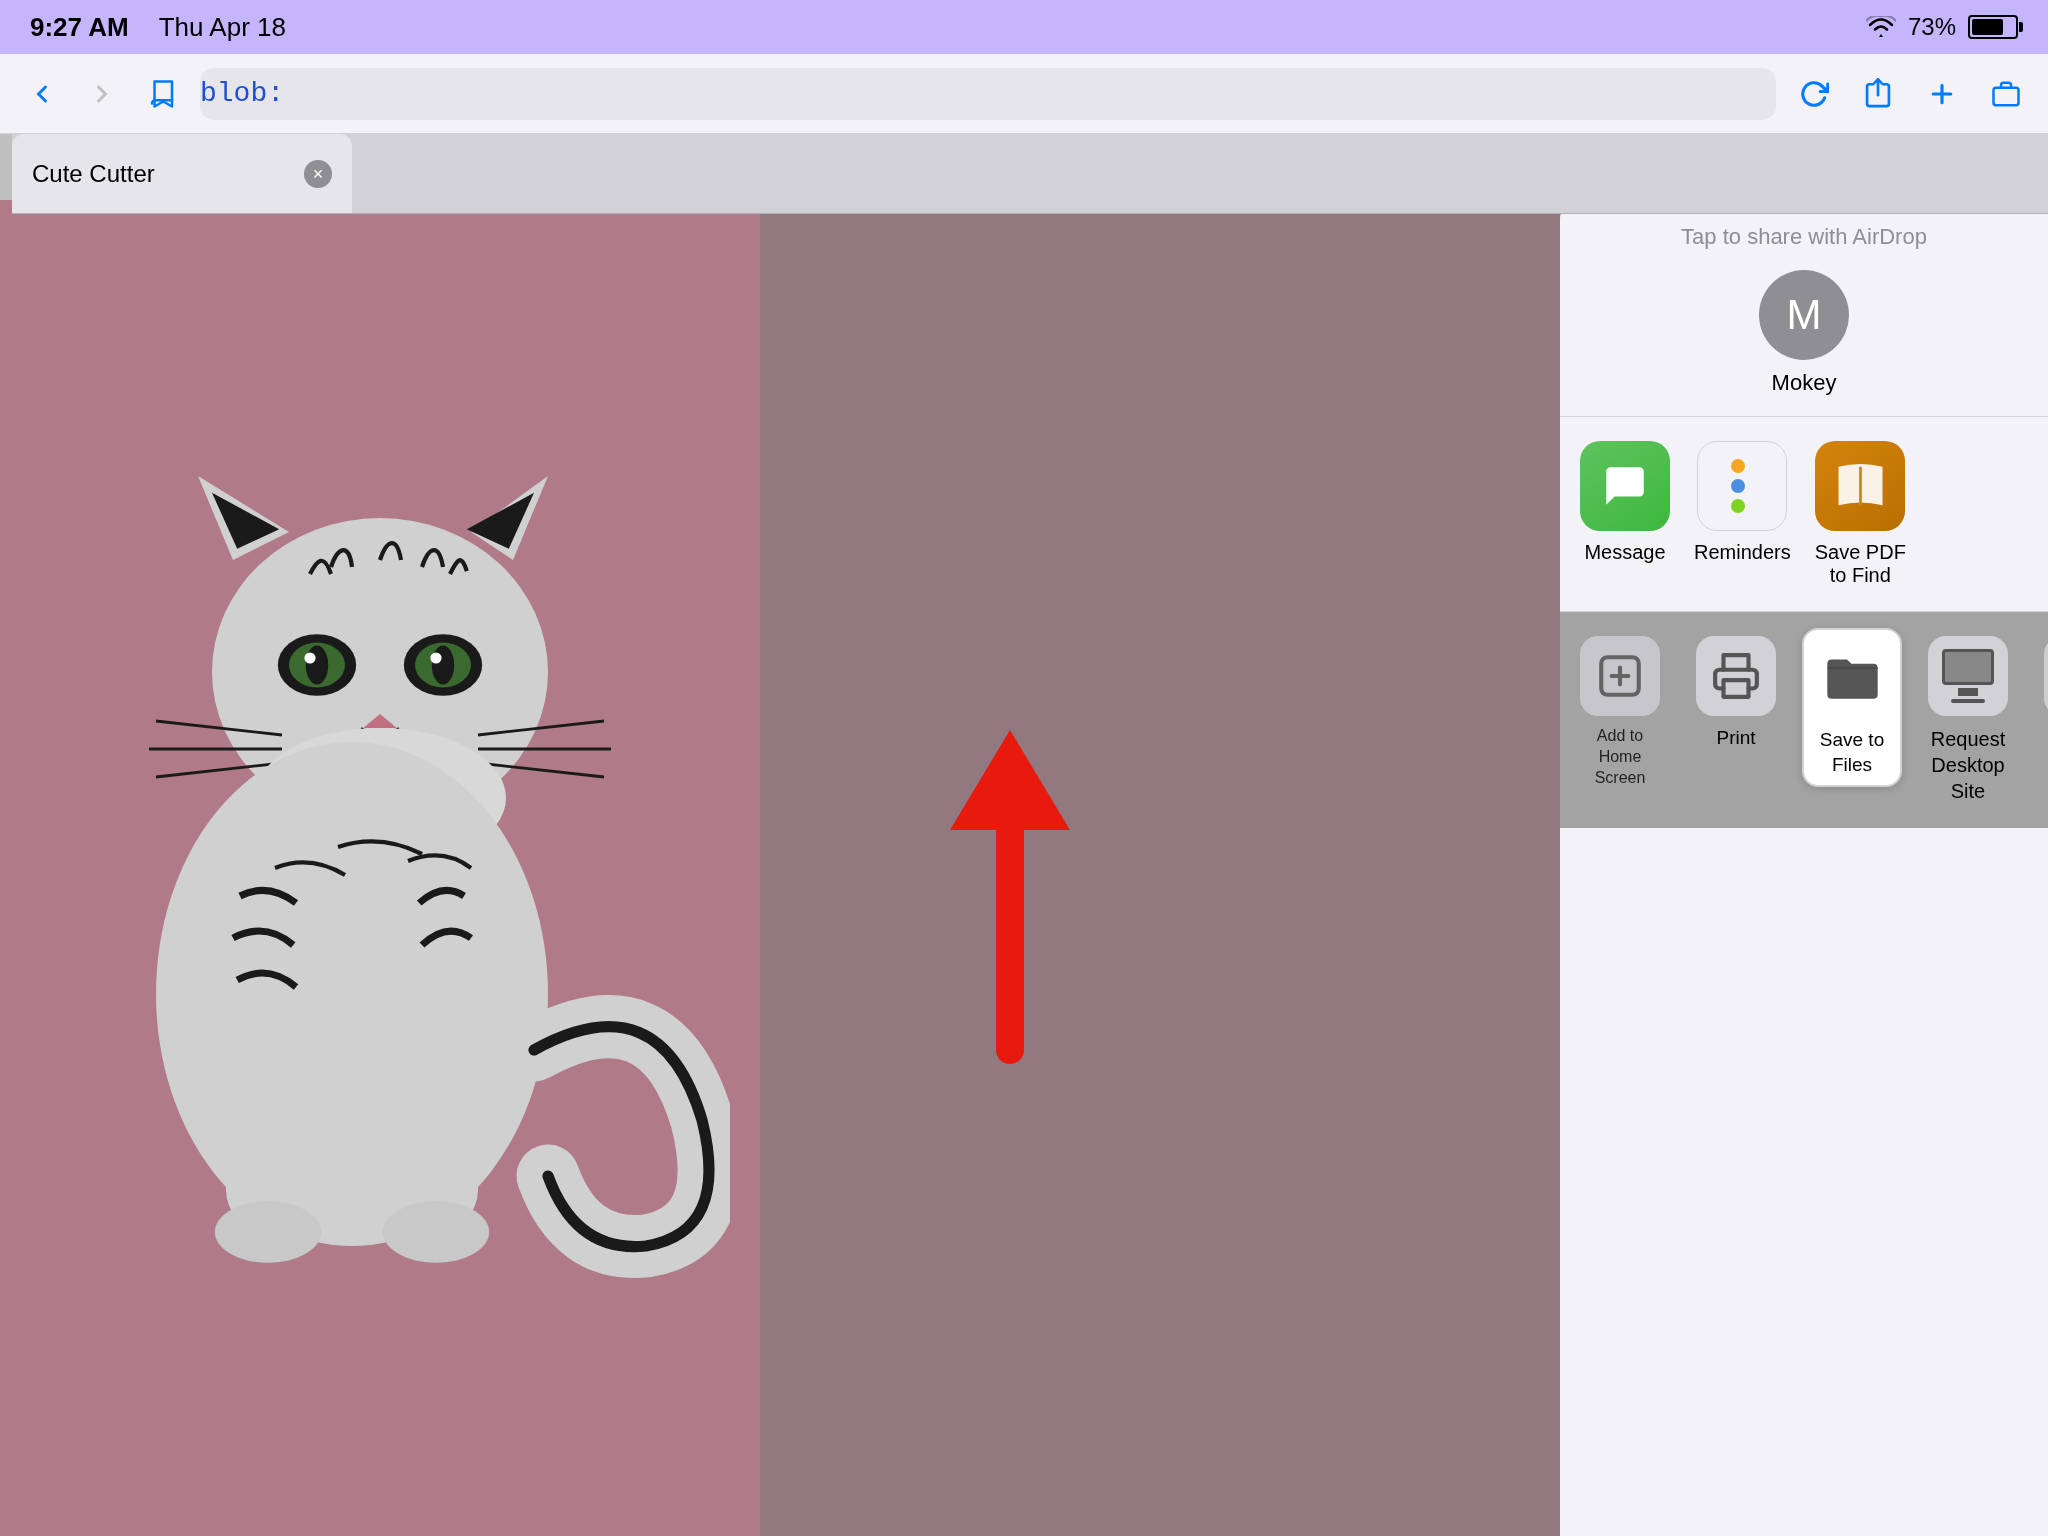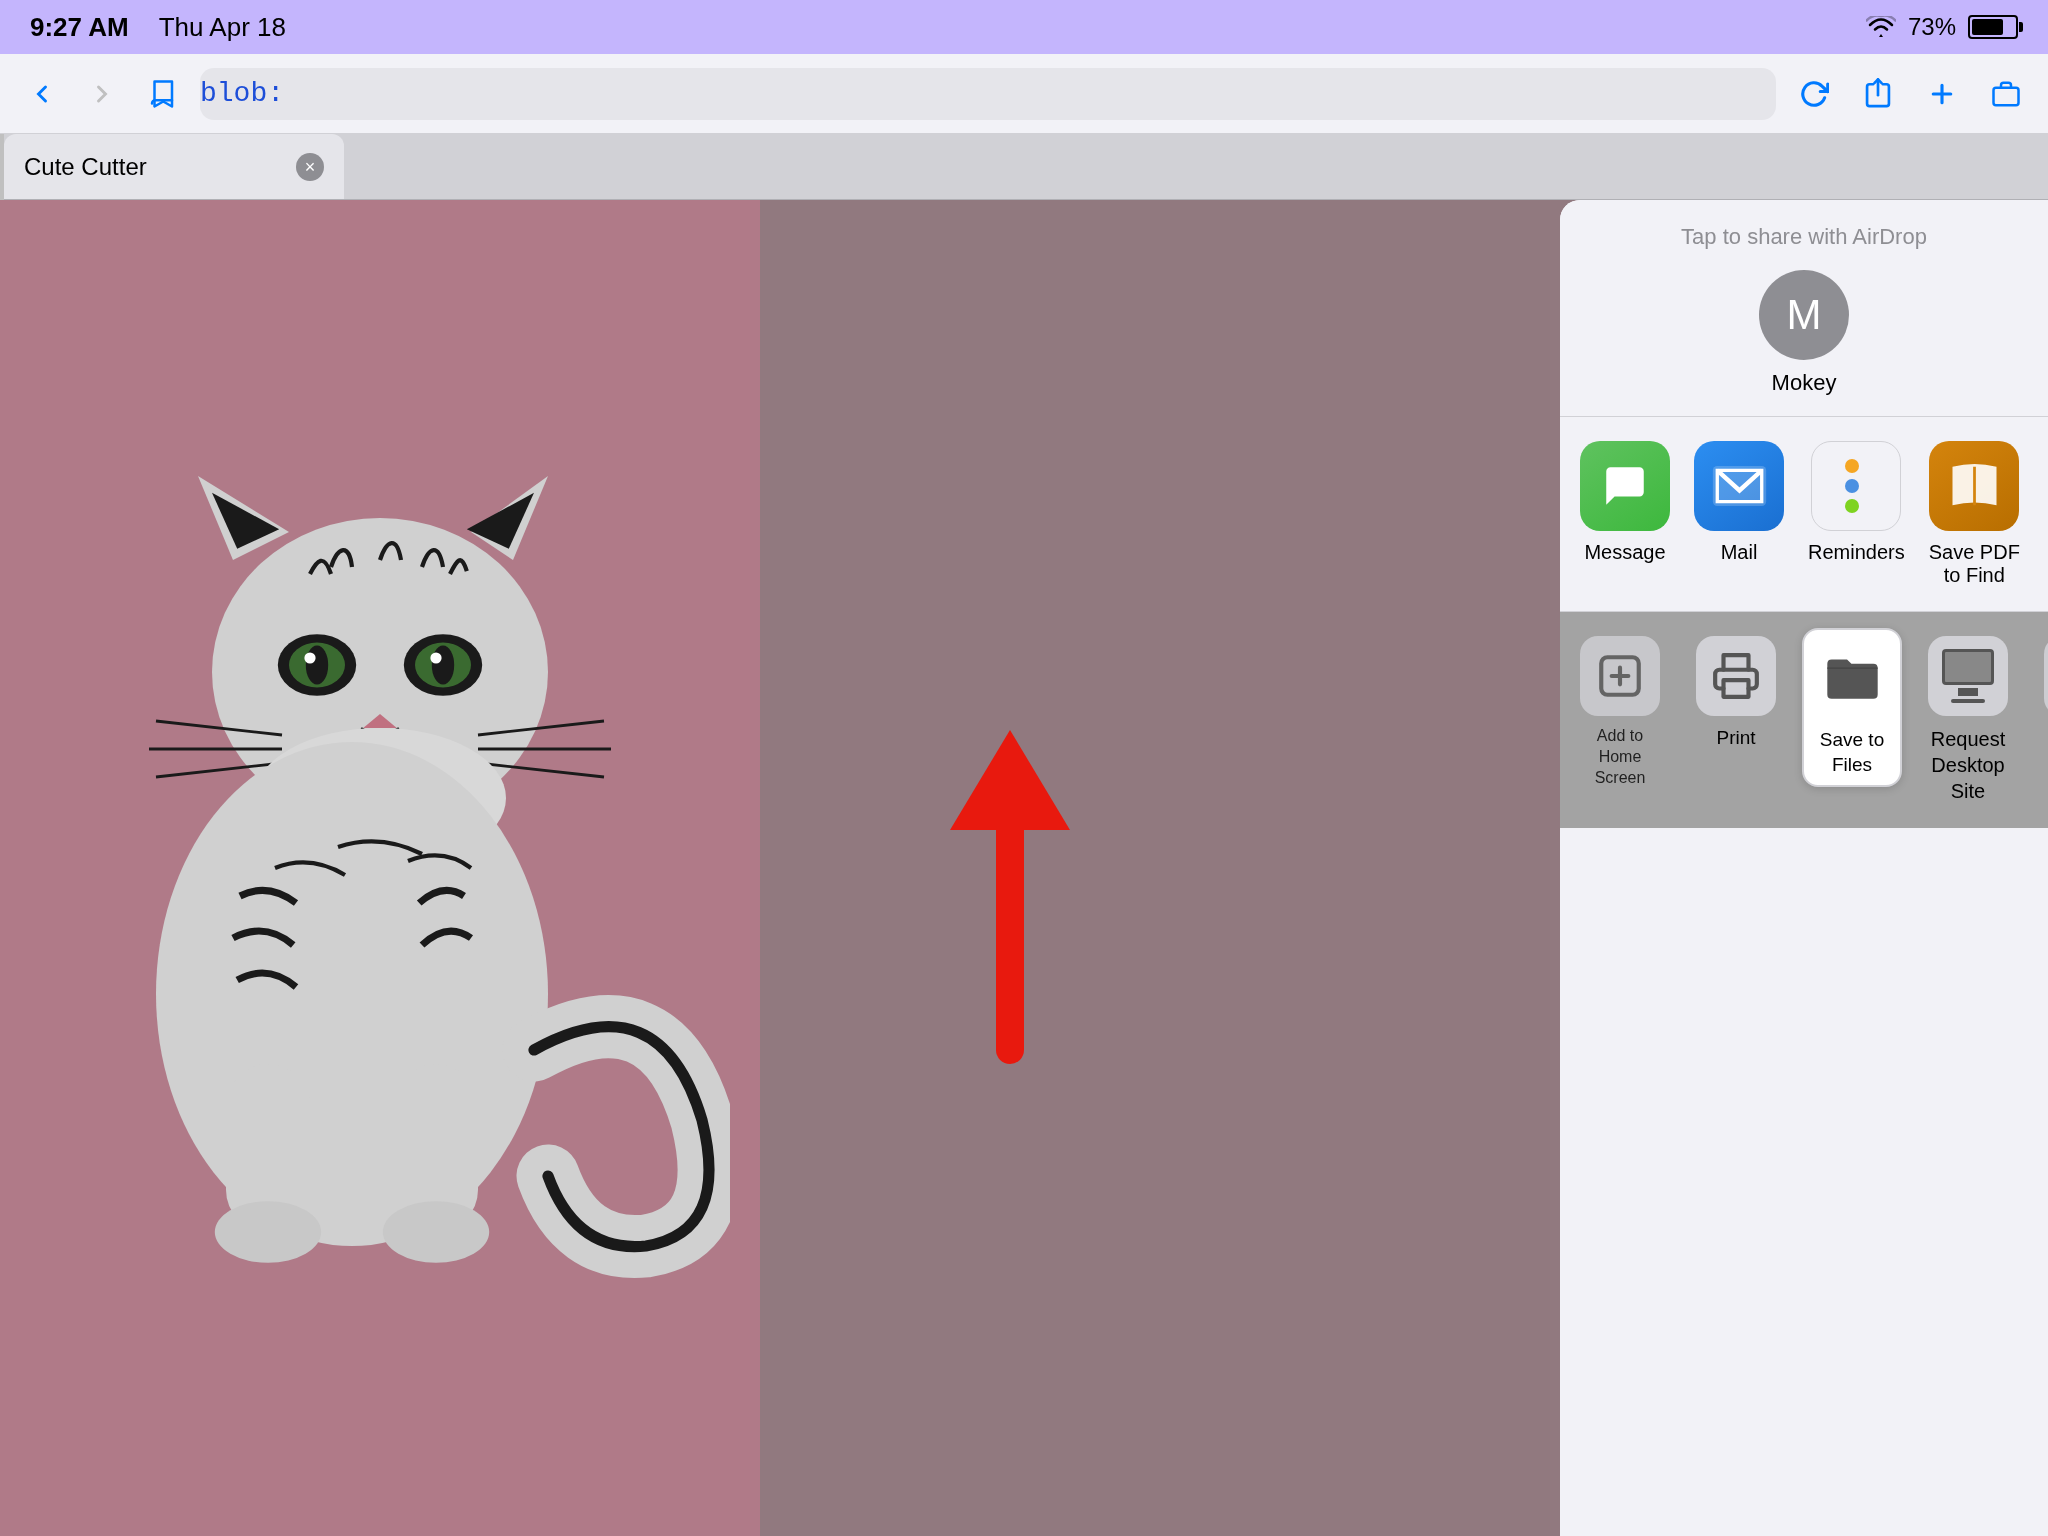--- a/index.html
+++ b/index.html
@@ -153,23 +153,23 @@
       align-items: center;
       justify-content: center;
       font-size: 26px;
       color: #007aff;
     }
 
     
     .tab-bar {
       position: absolute;
       top: 134px;
-      left: 4px;
+      left: 12px;
       right: 0;
-      height: 66px;
+      height: 80px;
       background: #d1d1d6;
       display: flex;
       align-items: stretch;
       z-index: 99;
       border-bottom: 1px solid #b0b0b5;
     }
 
     .tab-item {
       display: flex;
       align-items: center;
@@ -599,30 +599,20 @@
 
     <div class="app-item">
       <div class="app-icon message">
         <svg width="50" height="50" viewBox="0 0 24 24" fill="white">
           <path d="M21 15a2 2 0 0 1-2 2H7l-4 4V5a2 2 0 0 1 2-2h14a2 2 0 0 1 2 2z"></path>
         </svg>
       </div>
       <span class="app-label">Message</span>
     </div>
 
-    <div class="app-item">
-      <div class="app-icon mail">
-        <svg width="55" height="40" viewBox="0 0 24 18" fill="none">
-          <rect x="0" y="0" width="24" height="18" rx="2" fill="white" opacity="0.2"></rect>
-          <path d="M2 2l10 9L22 2" stroke="white" stroke-width="2" fill="none"></path>
-          <path d="M2 2h20v14H2z" stroke="white" stroke-width="1.5" fill="none"></path>
-        </svg>
-      </div>
-      <span class="app-label">Mail</span>
-    </div>
 
     <div class="app-item">
       <div class="app-icon reminders">
         <div class="reminders-dots">
           <div class="dot-row">
             <div class="dot" style="background:#f5a623;"></div>
             <div class="dot-line"></div>
           </div>
           <div class="dot-row">
             <div class="dot" style="background:#4a90e2;"></div>

